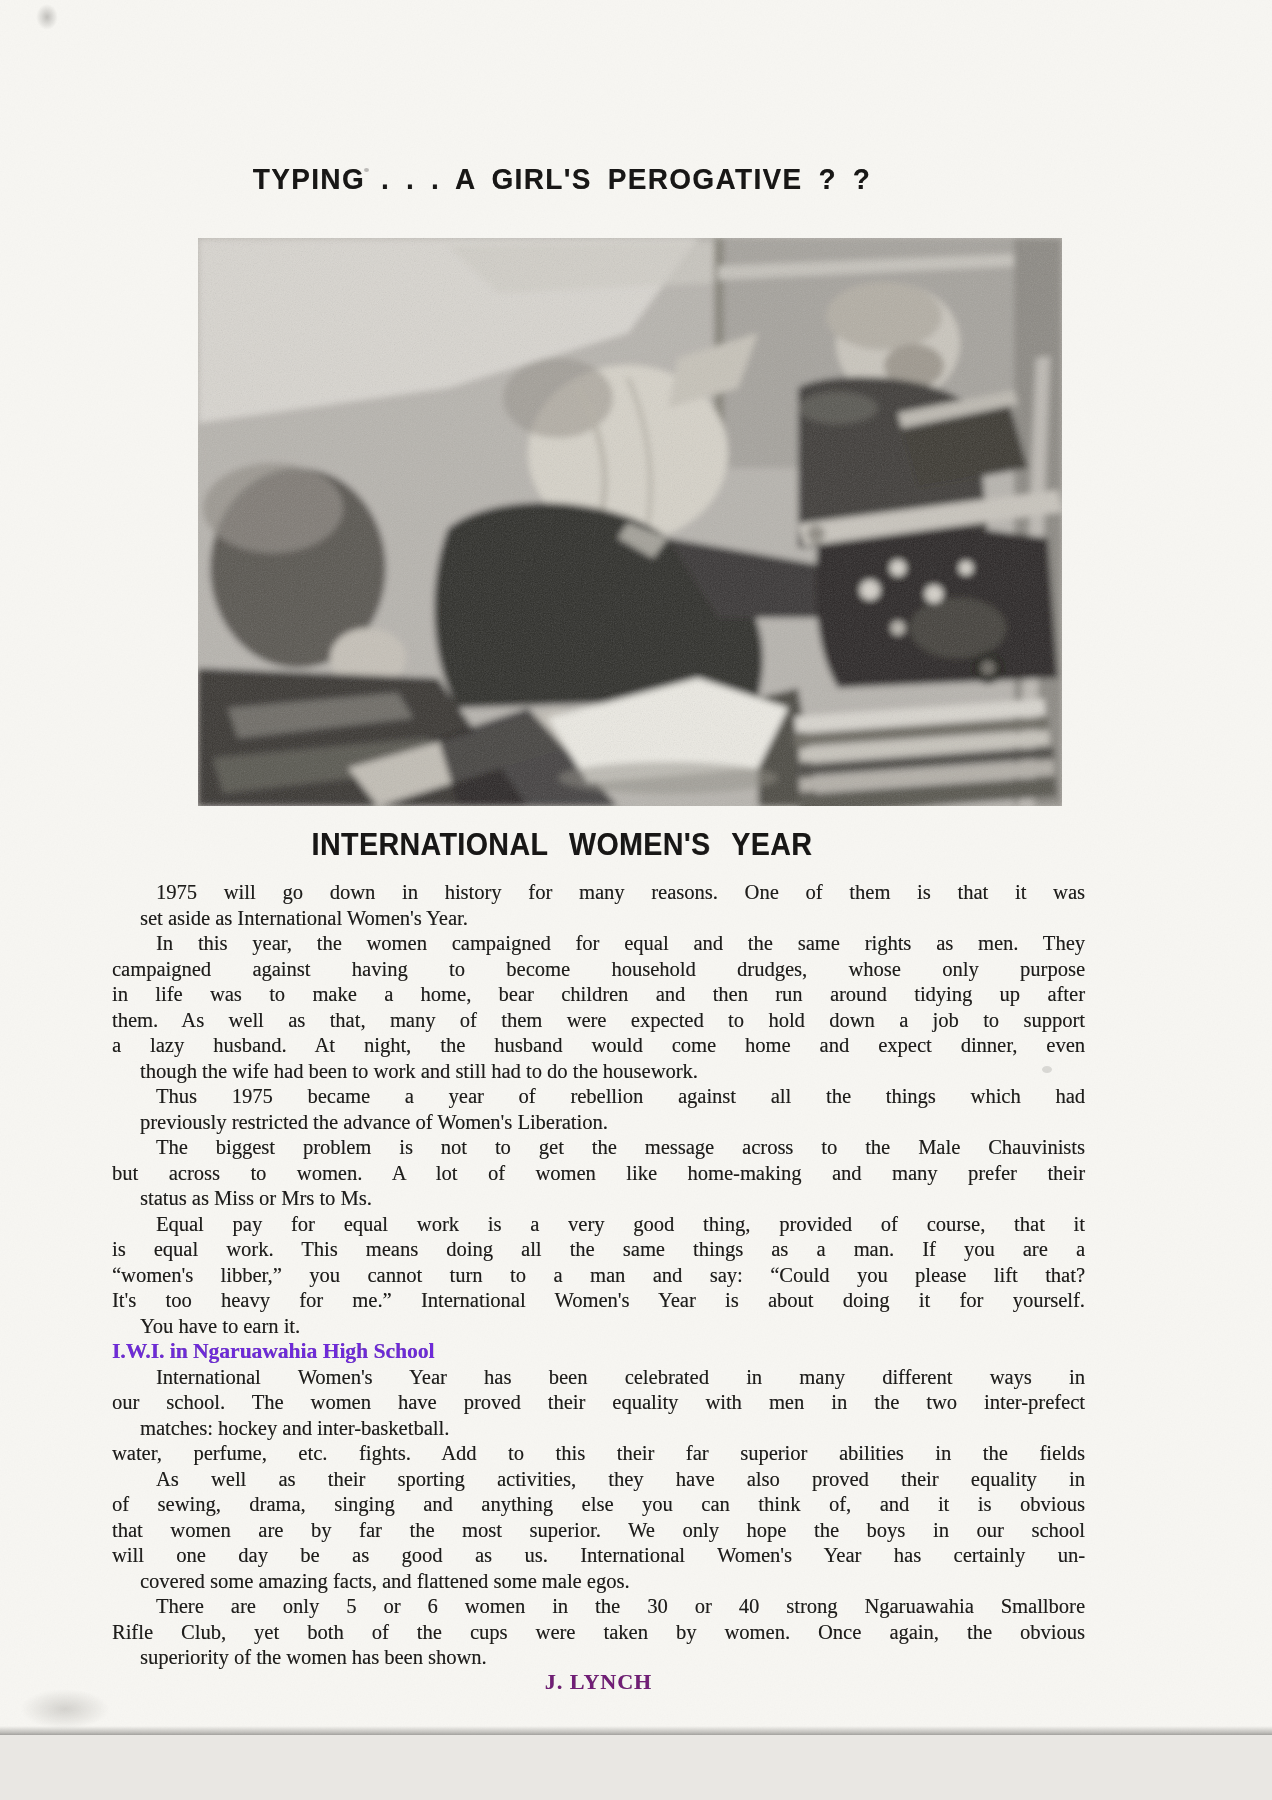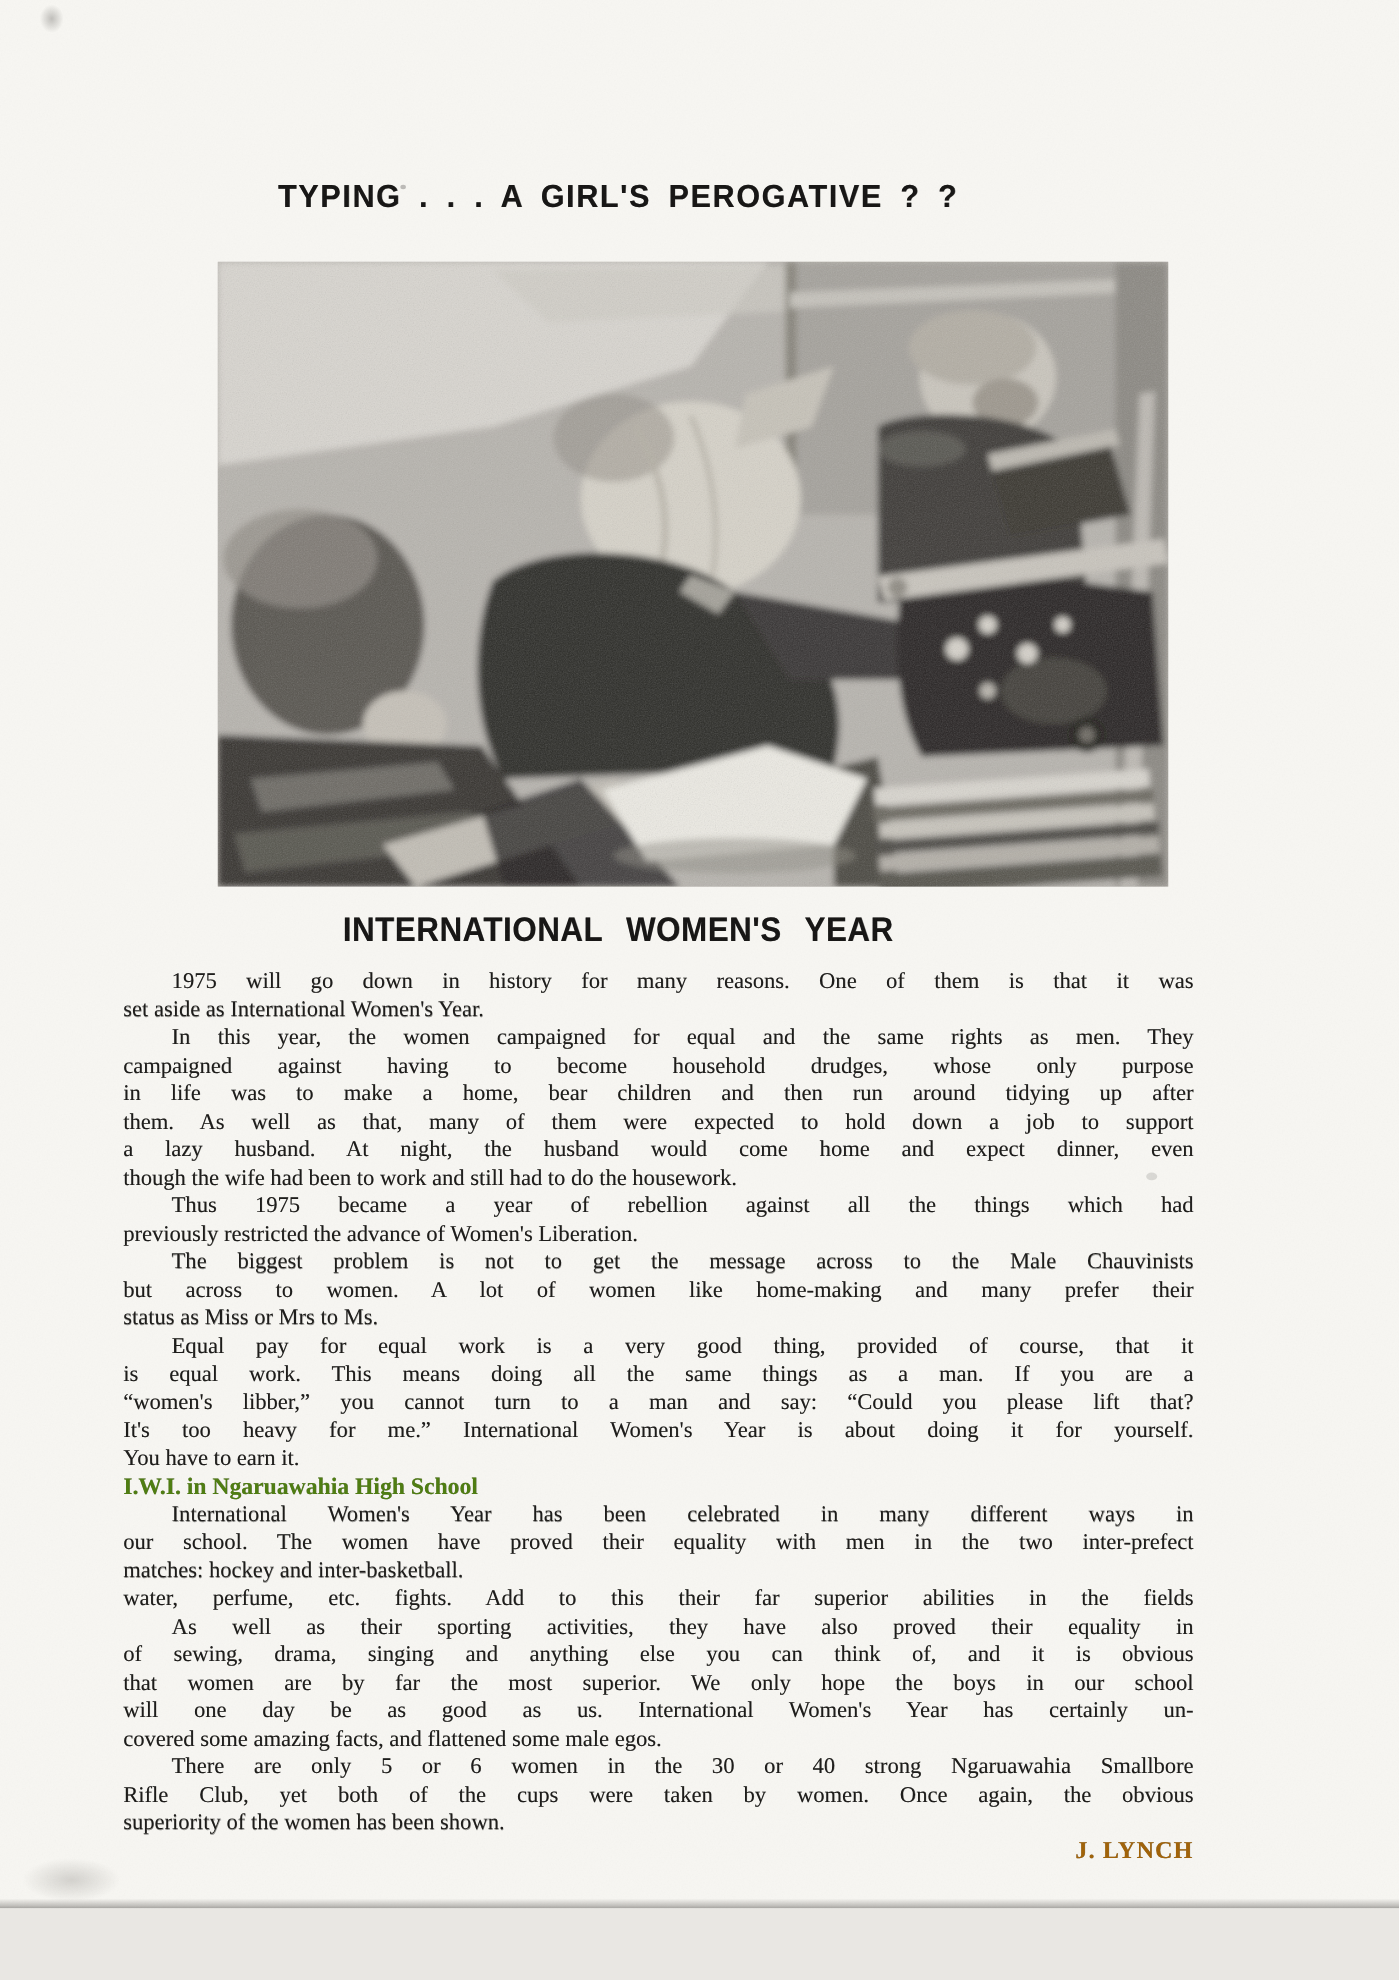--- a/index.html
+++ b/index.html
@@ -34,27 +34,27 @@
     font-size:20.5px;line-height:25.5px;
     text-shadow:0.25px 0.25px 0.35px rgba(25,24,22,.45);
   }
   .para{margin:0;}
   .line{
     height:25.5px;
     text-align:justify;
     -moz-text-align-last:justify;text-align-last:justify;
   }
   .line.first{text-indent:44px;}
-  .line.para-end{-moz-text-align-last:left;text-align-last:left;}
+  .line.para-end{-moz-text-align-last:left;text-align-last:left;margin-left:28px;}
   .subheading{
-    height:25.5px;font-weight:bold;font-size:21.5px;color:#4d7c0f;
+    height:25.5px;font-weight:bold;font-size:21.5px;color:#6d28d9;
   }
   .byline{
-    margin-top:-2px;height:26px;text-align:right;
-    font-weight:bold;font-size:22px;letter-spacing:1px;color:#a16207;
+    margin-top:-2px;height:26px;text-align:center;
+    font-weight:bold;font-size:22px;letter-spacing:1px;color:#701a75;
   }
   .scan-noise{
     position:absolute;left:0;top:0;width:1272px;height:1800px;
     pointer-events:none;opacity:.35;
   }
   .bottom-edge{
     position:absolute;left:0;bottom:0;width:100%;height:9px;
     background:linear-gradient(to bottom, rgba(110,108,104,0) 0%, rgba(110,108,104,.38) 70%, rgba(80,78,75,.5) 100%);
     pointer-events:none;
   }

